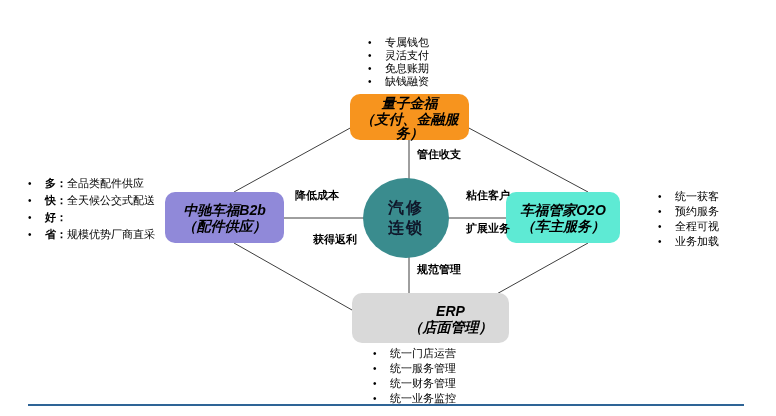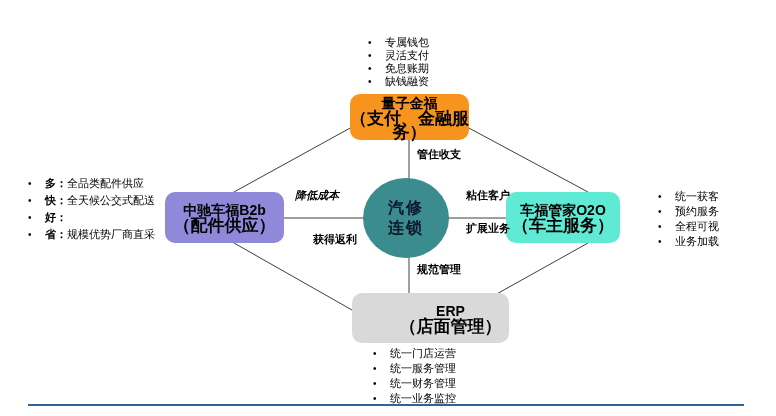--- a/index.html
+++ b/index.html
@@ -2,35 +2,35 @@
 <html><head>
 <meta charset="utf-8">
 <style>
   html,body{margin:0;padding:0;background:#fff;}
   .canvas{position:relative;width:776px;height:416px;background:#ffffff;overflow:hidden;
           font-family:"Liberation Sans", sans-serif;color:#000;}
   svg.lines{position:absolute;left:0;top:0;width:776px;height:416px;}
   svg.lines line{stroke:#3f3f3f;stroke-width:1;}
 
   .node{position:absolute;border-radius:10px;display:flex;flex-direction:column;
-        align-items:center;justify-content:center;text-align:center;}
+        align-items:center;justify-content:center;text-align:center;font-style:italic;}
   .node .t{font-weight:bold;font-size:14px;line-height:17px;}
-  .node .s{font-weight:bold;font-size:17px;line-height:14px;}
+  .node .s{font-weight:bold;font-size:14px;line-height:14px;}
   #node-top{left:350px;top:94px;width:119px;height:46px;background:#F7941E;}
   #node-left{left:165px;top:192px;width:119px;height:51px;background:#9089D9;}
   #node-right{left:506px;top:192px;width:114px;height:51px;background:#5eead4;}
   #node-bottom{left:352px;top:293px;width:117px;height:50px;background:#D9D9D9;padding-left:40px;}
 
   .circle{position:absolute;left:363px;top:178px;width:86px;height:80px;border-radius:50%;
           background:#3A8C8E;color:#0f172a;display:flex;flex-direction:column;align-items:center;
           justify-content:center;font-weight:bold;font-size:16px;line-height:20px;letter-spacing:2px;}
 
   .edge-label{position:absolute;font-weight:bold;font-size:11px;white-space:nowrap;}
   #el-top{left:417px;top:147px;}
-  #el-left-upper{left:295px;top:188px;font-style:italic;}
+  #el-left-upper{left:295px;top:188px;}
   #el-left-lower{left:313px;top:220px;margin-top:12px;}
   #el-right-upper{left:466px;top:188px;}
   #el-right-lower{left:466px;top:221px;}
   #el-bottom{left:417px;top:262px;}
 
   .list{position:absolute;font-size:11px;}
   .list .row{display:flex;align-items:baseline;white-space:nowrap;}
   .list .dot{display:inline-block;width:17px;font-size:10px;flex:0 0 17px;}
   .list .em{font-weight:bold;}
   #list-top{left:368px;top:36px;}   #list-top .row{line-height:13px;}

